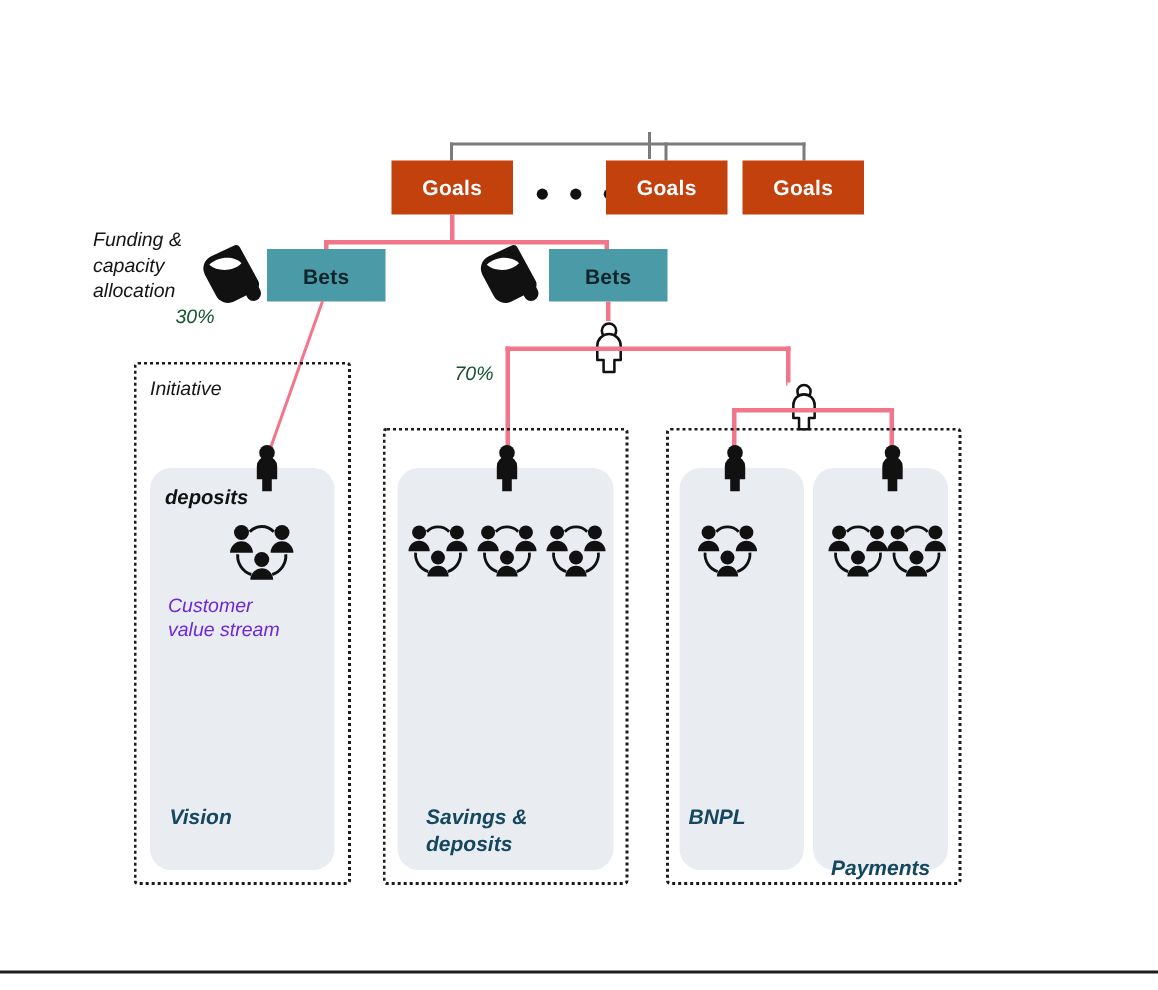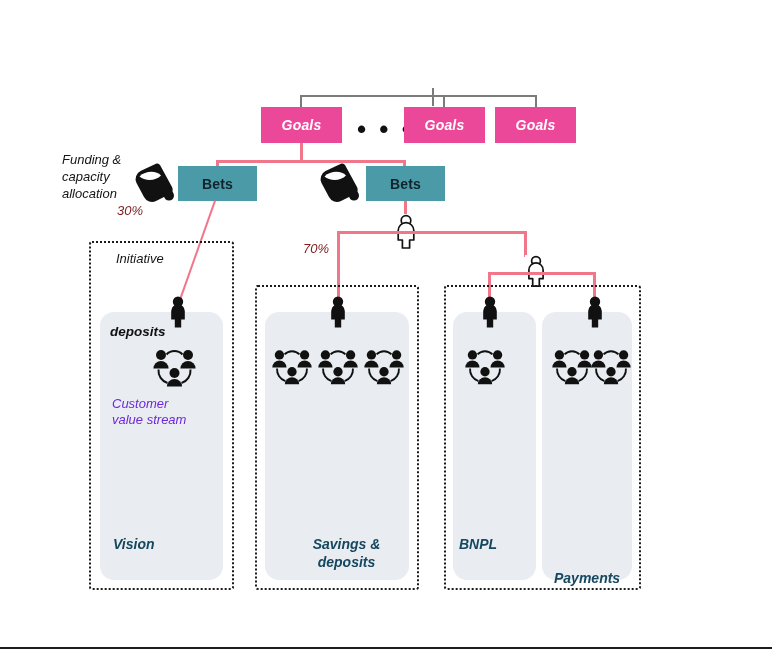--- a/index.html
+++ b/index.html
@@ -13,21 +13,21 @@
 
   
   .box{
     position:absolute;
     display:flex;align-items:center;justify-content:center;
     font-weight:bold;
     box-sizing:border-box;
     letter-spacing:.2px;
   }
   .box.vision{background:#3d85c8;color:#ffffff;font-size:15px;}
-  .box.goals{background:#ec4899;color:#ffffff;font-size:14px;font-style:italic;}
+  .box.goals{background:#c2410c;color:#ffffff;font-size:14px;}
   .box.bets{background:#4b9aa8;color:#10242c;font-size:14px;}
 
   
   .ln{position:absolute;background:#7b7b7b;}
   .pl{position:absolute;background:#f2768a;}
   .diag{position:absolute;transform-origin:0 0;background:#f2768a;height:2px;}
 
   
   .dotgroup{
     position:absolute;
@@ -82,21 +82,21 @@
     font-size:13px;
     color:#141414;
     line-height:1.3;
     white-space:pre-line;
     text-align:left;
   }
   .pct{
     position:absolute;
     font-style:italic;
     font-size:13px;
-    color:#7f1d1d;
+    color:#14532d;
     white-space:nowrap;
   }
   .dots3{
     position:absolute;
     font-size:26px;
     font-weight:bold;
     letter-spacing:3px;
     color:#111;
     line-height:1;
   }
@@ -178,21 +178,21 @@
       <circle cx="11" cy="6" r="4.4" fill="#ffffff" stroke="#111111" stroke-width="1.7"></circle>
       <path d="M3.9 15 a7.1 7.1 0 0 1 14.2 0 v8.7 h-3.8 v7.4 h-6.6 v-7.4 h-3.8 Z" fill="#ffffff" stroke="#111111" stroke-width="1.7" stroke-linejoin="round"></path>
     </svg>
   </div>
 
   <div class="pl" style="left:488px;top:272px;width:108px;height:3px;"></div>
   <div class="pl" style="left:488px;top:272px;width:3px;height:32px;"></div>
   <div class="pl" style="left:593px;top:272px;width:3px;height:32px;"></div>
 
   <div class="dotgroup" style="left:89px;top:241px;width:145px;height:349px;"></div>
-  <div class="dotlabel" style="left:100px;top:251px;margin-left:16px;">Initiative</div>
+  <div class="dotlabel" style="left:100px;top:251px;">Initiative</div>
 
   <div class="card" style="left:100px;top:312px;width:123px;height:268px;"></div>
 
   <div class="icon" style="left:168px;top:296px;width:20px;height:33px;">
     <svg width="20" height="33" viewBox="0 0 20 33">
       <circle cx="10" cy="5.8" r="5.2" fill="#111111"></circle>
       <path d="M3.2 15 a6.8 6.8 0 0 1 13.6 0 v8.5 h-3.6 v8 h-6.4 v-8 h-3.6 Z" fill="#111111"></path>
     </svg>
   </div>
 
@@ -277,21 +277,21 @@
           <path d="M14.9 38.5 a7.6 7.6 0 0 1 15.2 0 Z"></path>
       </g>
       <g fill="none" stroke="#111111" stroke-width="2">
         <path d="M14.5 6.5 a11 11 0 0 1 16 0"></path>
         <path d="M6.5 21.5 a13 13 0 0 0 9 13.5"></path>
         <path d="M38.5 21.5 a13 13 0 0 1 -9 13.5"></path>
       </g>
     </svg>
   </div>
 
-  <div class="cardlabel" style="left:284px;top:536px;width:125px;text-align:center;">Savings &amp;
+  <div class="cardlabel" style="left:284px;top:536px;width:125px;">Savings &amp;
 deposits</div>
 
   <div class="dotgroup" style="left:444px;top:285px;width:197px;height:305px;"></div>
 
   <div class="card" style="left:453px;top:312px;width:83px;height:268px;"></div>
   <div class="card" style="left:542px;top:312px;width:90px;height:268px;"></div>
 
   <div class="icon" style="left:480px;top:296px;width:20px;height:33px;">
     <svg width="20" height="33" viewBox="0 0 20 33">
       <circle cx="10" cy="5.8" r="5.2" fill="#111111"></circle>

